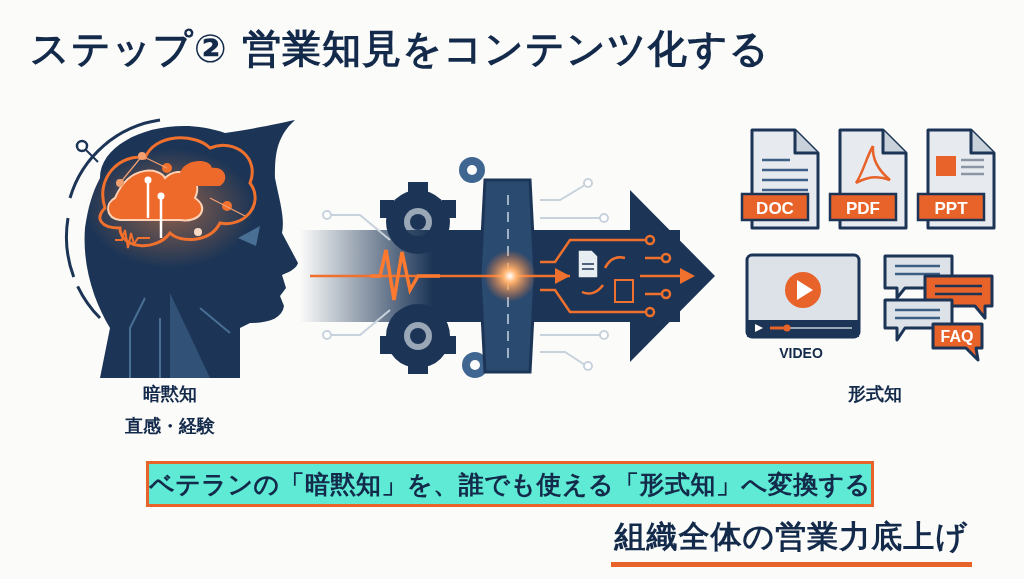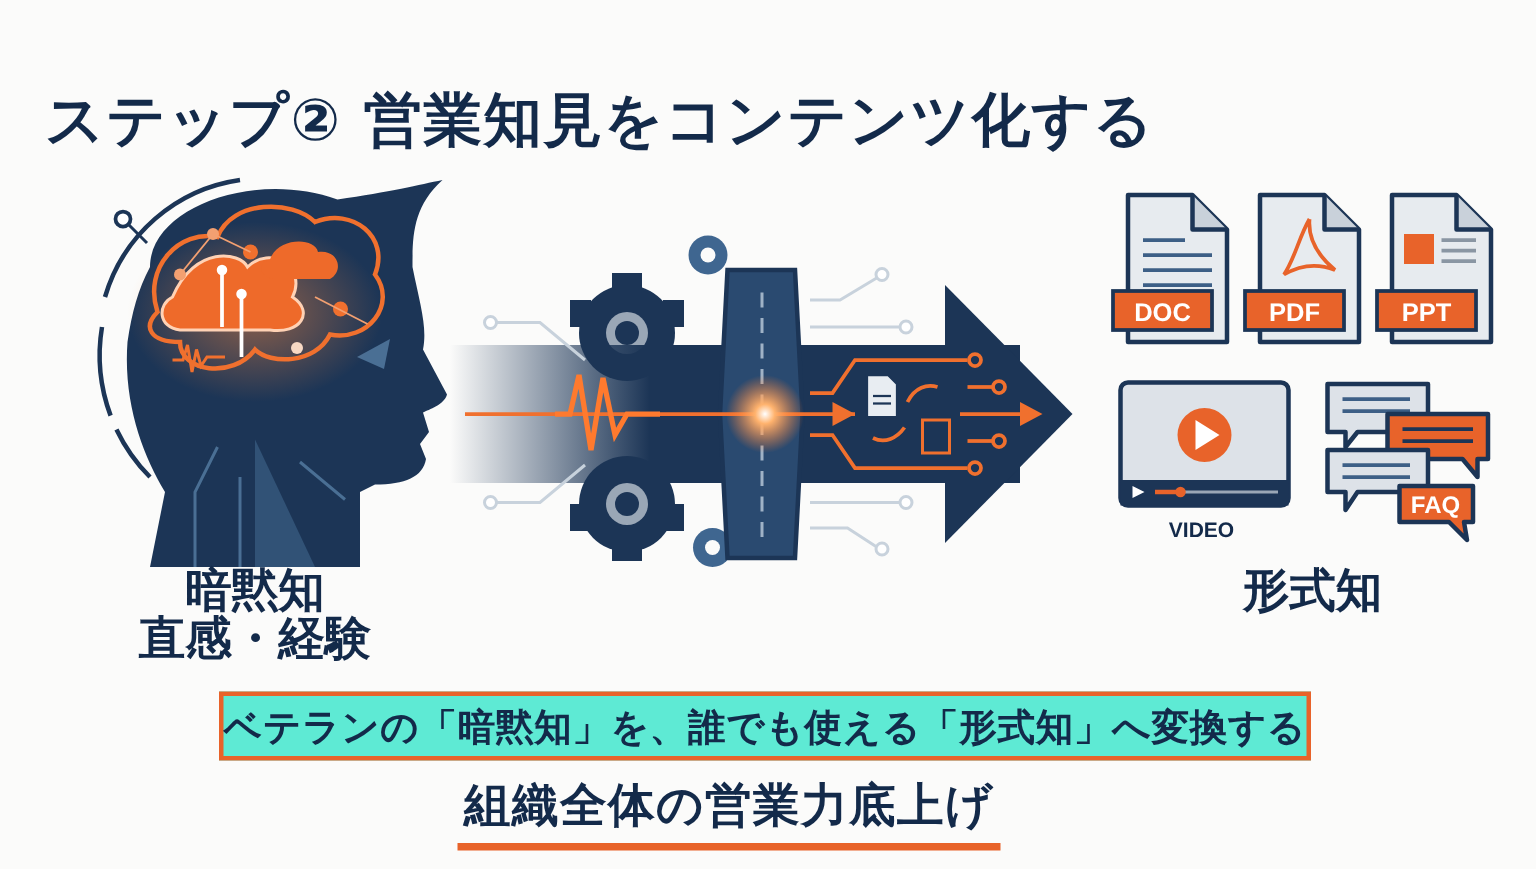--- a/index.html
+++ b/index.html
@@ -7,36 +7,35 @@
     width:1024px; height:579px; overflow:hidden;
     background:#fbfbfa;
     font-family:"DejaVu Sans", sans-serif;
     color:#16304f;
     position:relative;
   }
   .title {
     position:absolute; left:30px; top:22px;
     font-size:39px; font-weight:bold; color:#132a4a; letter-spacing:1px;
     white-space:nowrap;
-    margin-top:31px;
   }
   .panel { position:absolute; }
   .label {
     position:absolute; text-align:center; font-weight:bold;
-    font-size:31px; line-height:32px; color:#132a4a;
+    font-size:18px; line-height:32px; color:#132a4a;
   }
   .callout {
     position:absolute; left:146px; top:461px; width:728px; height:46px;
     border:3px solid #e8632a; box-sizing:border-box; background:#5eead4;
     display:flex; align-items:center; justify-content:center;
     font-size:25px; font-weight:bold; color:#132a4a; letter-spacing:0.5px;
     white-space:nowrap;
   }
   .tagline {
-    position:absolute; left:0; width:972px; top:516px; text-align:center;
+    position:absolute; left:0; width:972px; top:516px; text-align:right;
   }
   .tagline span {
     display:inline-block; font-size:31px; font-weight:bold; color:#132a4a;
     padding:0 4px 4px; border-bottom:5px solid #e8632a; letter-spacing:1px;
   }
   .doc-badge { font-family:"Liberation Sans", sans-serif; font-weight:bold; }
 </style>
 </head>
 <body>
 

